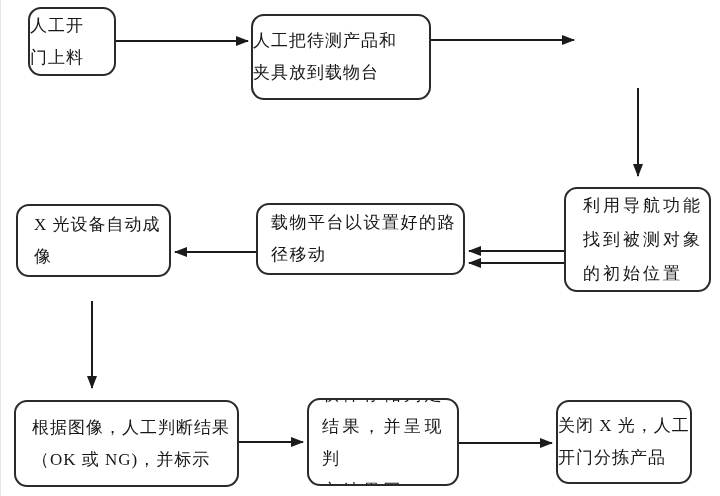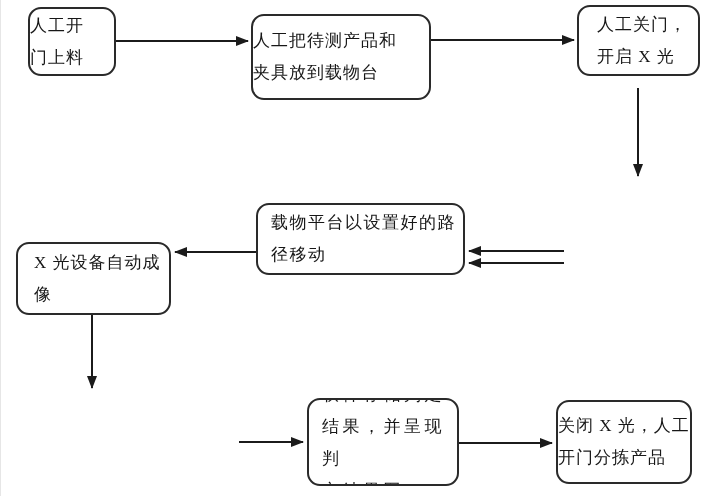--- a/index.html
+++ b/index.html
@@ -42,21 +42,21 @@
   .center { justify-content: center; text-align: left; }
   .leftal { justify-content: flex-start; text-align: left; }
 
   .n1 { left: 27px;  top: 7px;   width: 88px;  height: 69px; }
   .n2 { left: 250px; top: 14px;   width: 180px; height: 86px; }
   .n3 { left: 576px; top: 5px;   width: 123px; height: 71px; padding-left: 18px; }
   .n4 { left: 563px; top: 187px; width: 147px; height: 105px; padding-left: 17px;
         line-height: 34px; letter-spacing: 3px; }
   .n5 { left: 255px; top: 203px; width: 209px; height: 72px; padding-left: 13px;
         letter-spacing: 1.5px; }
-  .n6 { left: 15px;  top: 204px; width: 155px; height: 73px; padding-left: 16px; margin-top: 38px; }
+  .n6 { left: 15px;  top: 204px; width: 155px; height: 73px; padding-left: 16px; }
   .n7 { left: 13px;  top: 400px; width: 225px; height: 87px; padding-left: 16px; }
   .n8 { left: 306px; top: 398px; width: 152px; height: 88px; padding-left: 13px;
         letter-spacing: 3.5px; align-items: center; padding-top: 1px; }
   .n9 { left: 555px; top: 400px; width: 136px; height: 84px; }
 </style>
 </head>
 <body>
 
 <div class="canvas">
 
@@ -80,36 +80,41 @@
   <div class="node n1 center">
     <span>人工开
 门上料</span>
   </div>
 
   <div class="node n2 center">
     <span>人工把待测产品和
 夹具放到载物台</span>
   </div>
 
-  <div class="node n3 leftal">
-    <span>人工关门，
-开启 X 光</span>
+
+  <div class="node n4 leftal">
+    <span>利用导航功能
+找到被测对象
+的初始位置</span>
   </div>
-
 
   <div class="node n5 leftal">
     <span>载物平台以设置好的路
 径移动</span>
   </div>
 
   <div class="node n6 leftal">
     <span>X 光设备自动成
 像</span>
   </div>
 
+  <div class="node n7 leftal">
+    <span>根据图像，人工判断结果
+（OK 或 NG)，并标示</span>
+  </div>
 
   <div class="node n8 leftal">
     <span>软件存储判定
 结果，并呈现判
 定结果图</span>
   </div>
 
   <div class="node n9 center">
     <span>关闭 X 光，人工
 开门分拣产品</span>

